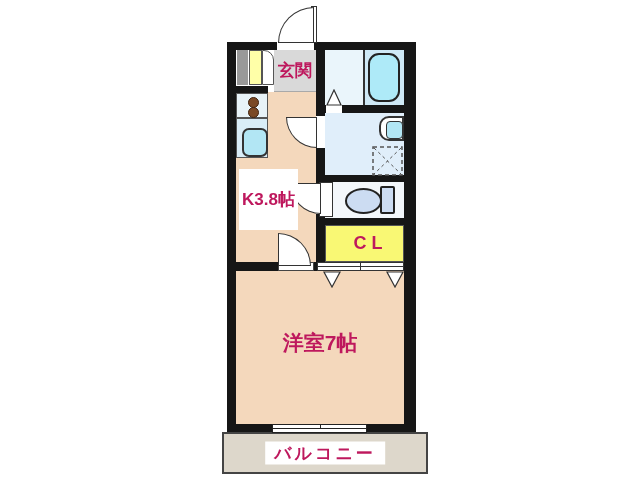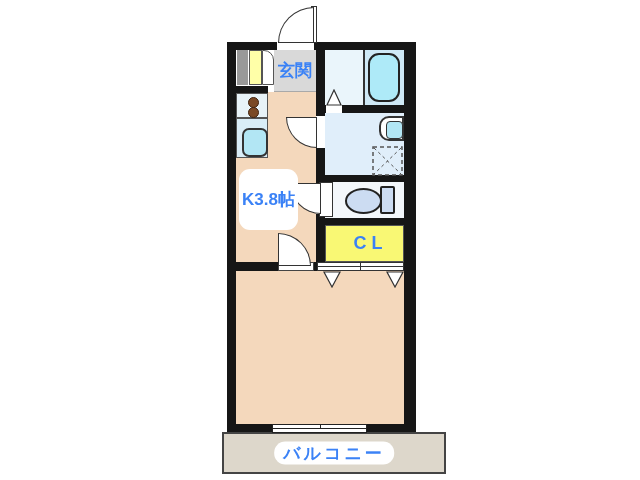--- a/index.html
+++ b/index.html
@@ -6,22 +6,22 @@
   .canvas{
     position:relative;width:640px;height:480px;background:#ffffff;
     font-family:"Liberation Sans","DejaVu Sans",sans-serif;overflow:hidden;
   }
   .abs{position:absolute;box-sizing:border-box;}
   .wall{background:#161616;z-index:2;}
   .floor{z-index:1;}
   .gap{z-index:3;background:#ffffff;}
   .door{z-index:4;background:#ffffff;border:1px solid #333;}
   .fix{z-index:4;}
-  .lbl{z-index:5;color:#3b82f6;font-weight:bold;white-space:nowrap;
-       display:flex;align-items:center;justify-content:center;border-radius:11px;}
+  .lbl{z-index:5;color:#be185d;font-weight:bold;white-space:nowrap;
+       display:flex;align-items:center;justify-content:center;}
 </style>
 </head>
 <body>
 
 <div class="canvas">
 
   <div class="abs floor" style="left:236px;top:92px;width:80px;height:170px;background:#f4d8bc;"></div>
   <div class="abs floor" style="left:236px;top:271px;width:168px;height:153px;background:#f4d8bc;"></div>
   <div class="abs floor" style="left:274px;top:50px;width:42px;height:42px;background:#d9d9d9;border-bottom:1px solid #a9a9a9;"></div>
   <div class="abs floor" style="left:325px;top:50px;width:79px;height:55px;background:#eaf5fb;"></div>
@@ -90,25 +90,26 @@
     <div style="position:absolute;left:0;top:3px;width:100%;height:1px;background:#333;"></div>
     <div style="position:absolute;left:42px;top:0;width:1px;height:100%;background:#333;"></div>
   </div>
   <svg class="abs fix" style="left:323px;top:271px;width:18px;height:17px;" viewBox="0 0 18 17">
     <polygon points="1,1 17,1 9,16" fill="#ffffff" stroke="#333" stroke-width="1.2"></polygon>
   </svg>
   <svg class="abs fix" style="left:386px;top:271px;width:18px;height:17px;" viewBox="0 0 18 17">
     <polygon points="1,1 17,1 9,16" fill="#ffffff" stroke="#333" stroke-width="1.2"></polygon>
   </svg>
 
-  <div class="abs" style="left:222px;top:432px;width:224px;height:42px;background:#ddd7cb;border:2px solid #444;z-index:1;">
+  <div class="abs" style="left:222px;top:432px;width:206px;height:42px;background:#ddd7cb;border:2px solid #444;z-index:1;">
     <div class="lbl" style="position:absolute;left:50%;top:50%;transform:translate(-50%,-50%);background:#ffffff;padding:0 9px;font-size:17px;letter-spacing:3px;">バルコニー</div>
   </div>
   <div class="abs gap" style="left:272px;top:424px;width:95px;height:9px;border:1px solid #222;z-index:3;">
     <div style="position:absolute;left:0;top:3px;width:100%;height:1px;background:#222;"></div>
     <div style="position:absolute;left:47px;top:0;width:1px;height:4px;background:#222;"></div>
   </div>
 
   <div class="abs lbl" style="left:274px;top:50px;width:42px;height:40px;font-size:17px;">玄関</div>
   <div class="abs lbl" style="left:239px;top:169px;font-size:17px;background:#ffffff;padding:19px 3px;">K3.8帖</div>
   <div class="abs lbl" style="left:325px;top:225px;width:91px;height:37px;font-size:18px;letter-spacing:5px;">CL</div>
+  <div class="abs lbl" style="left:250px;top:330px;width:140px;height:26px;font-size:21px;">洋室7帖</div>
 
 </div>
 
 </body></html>

